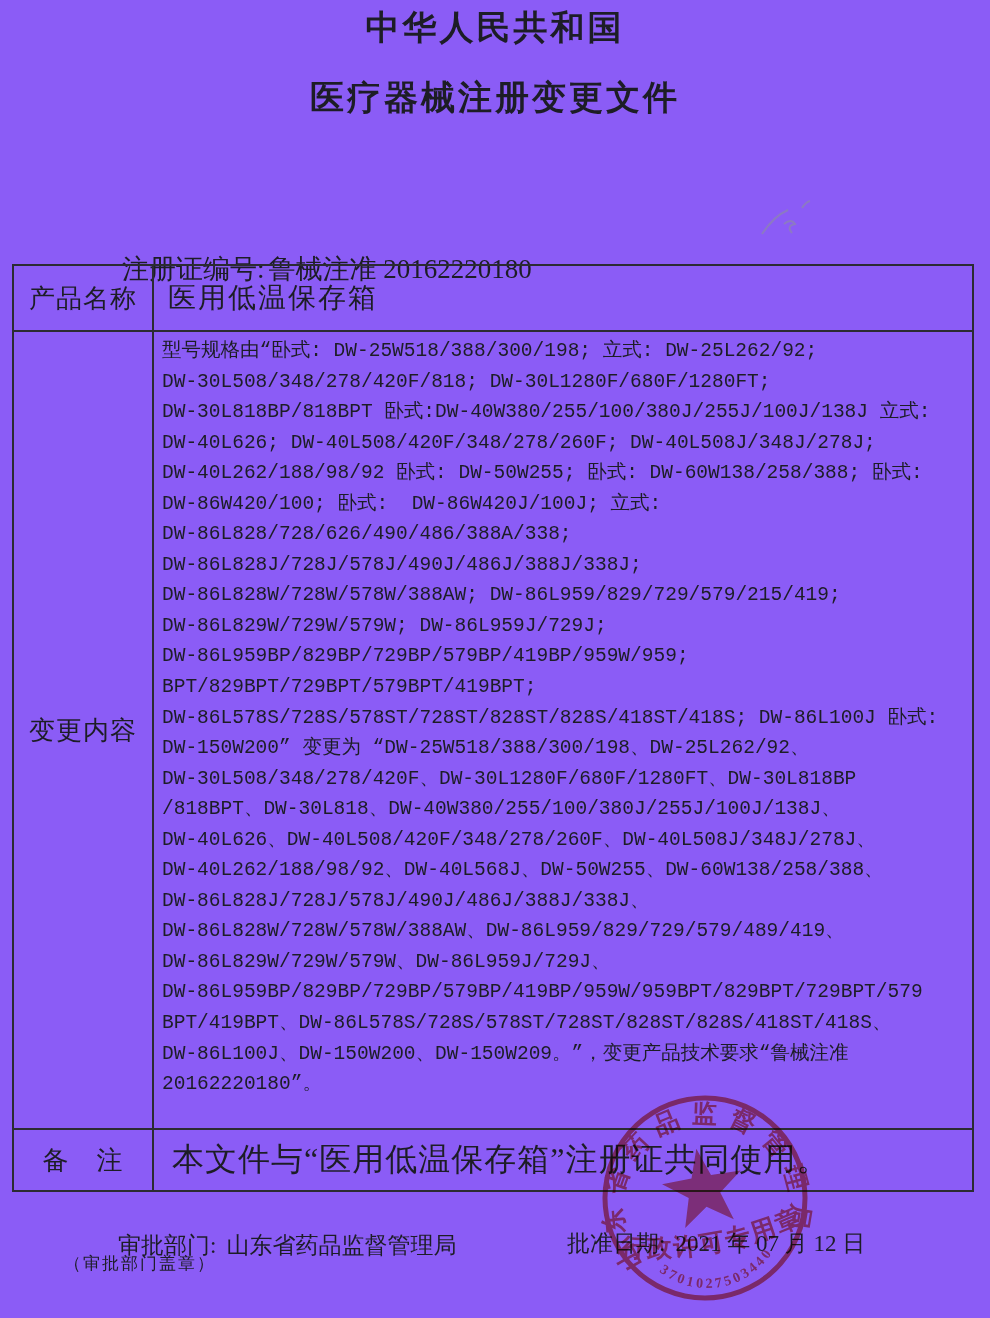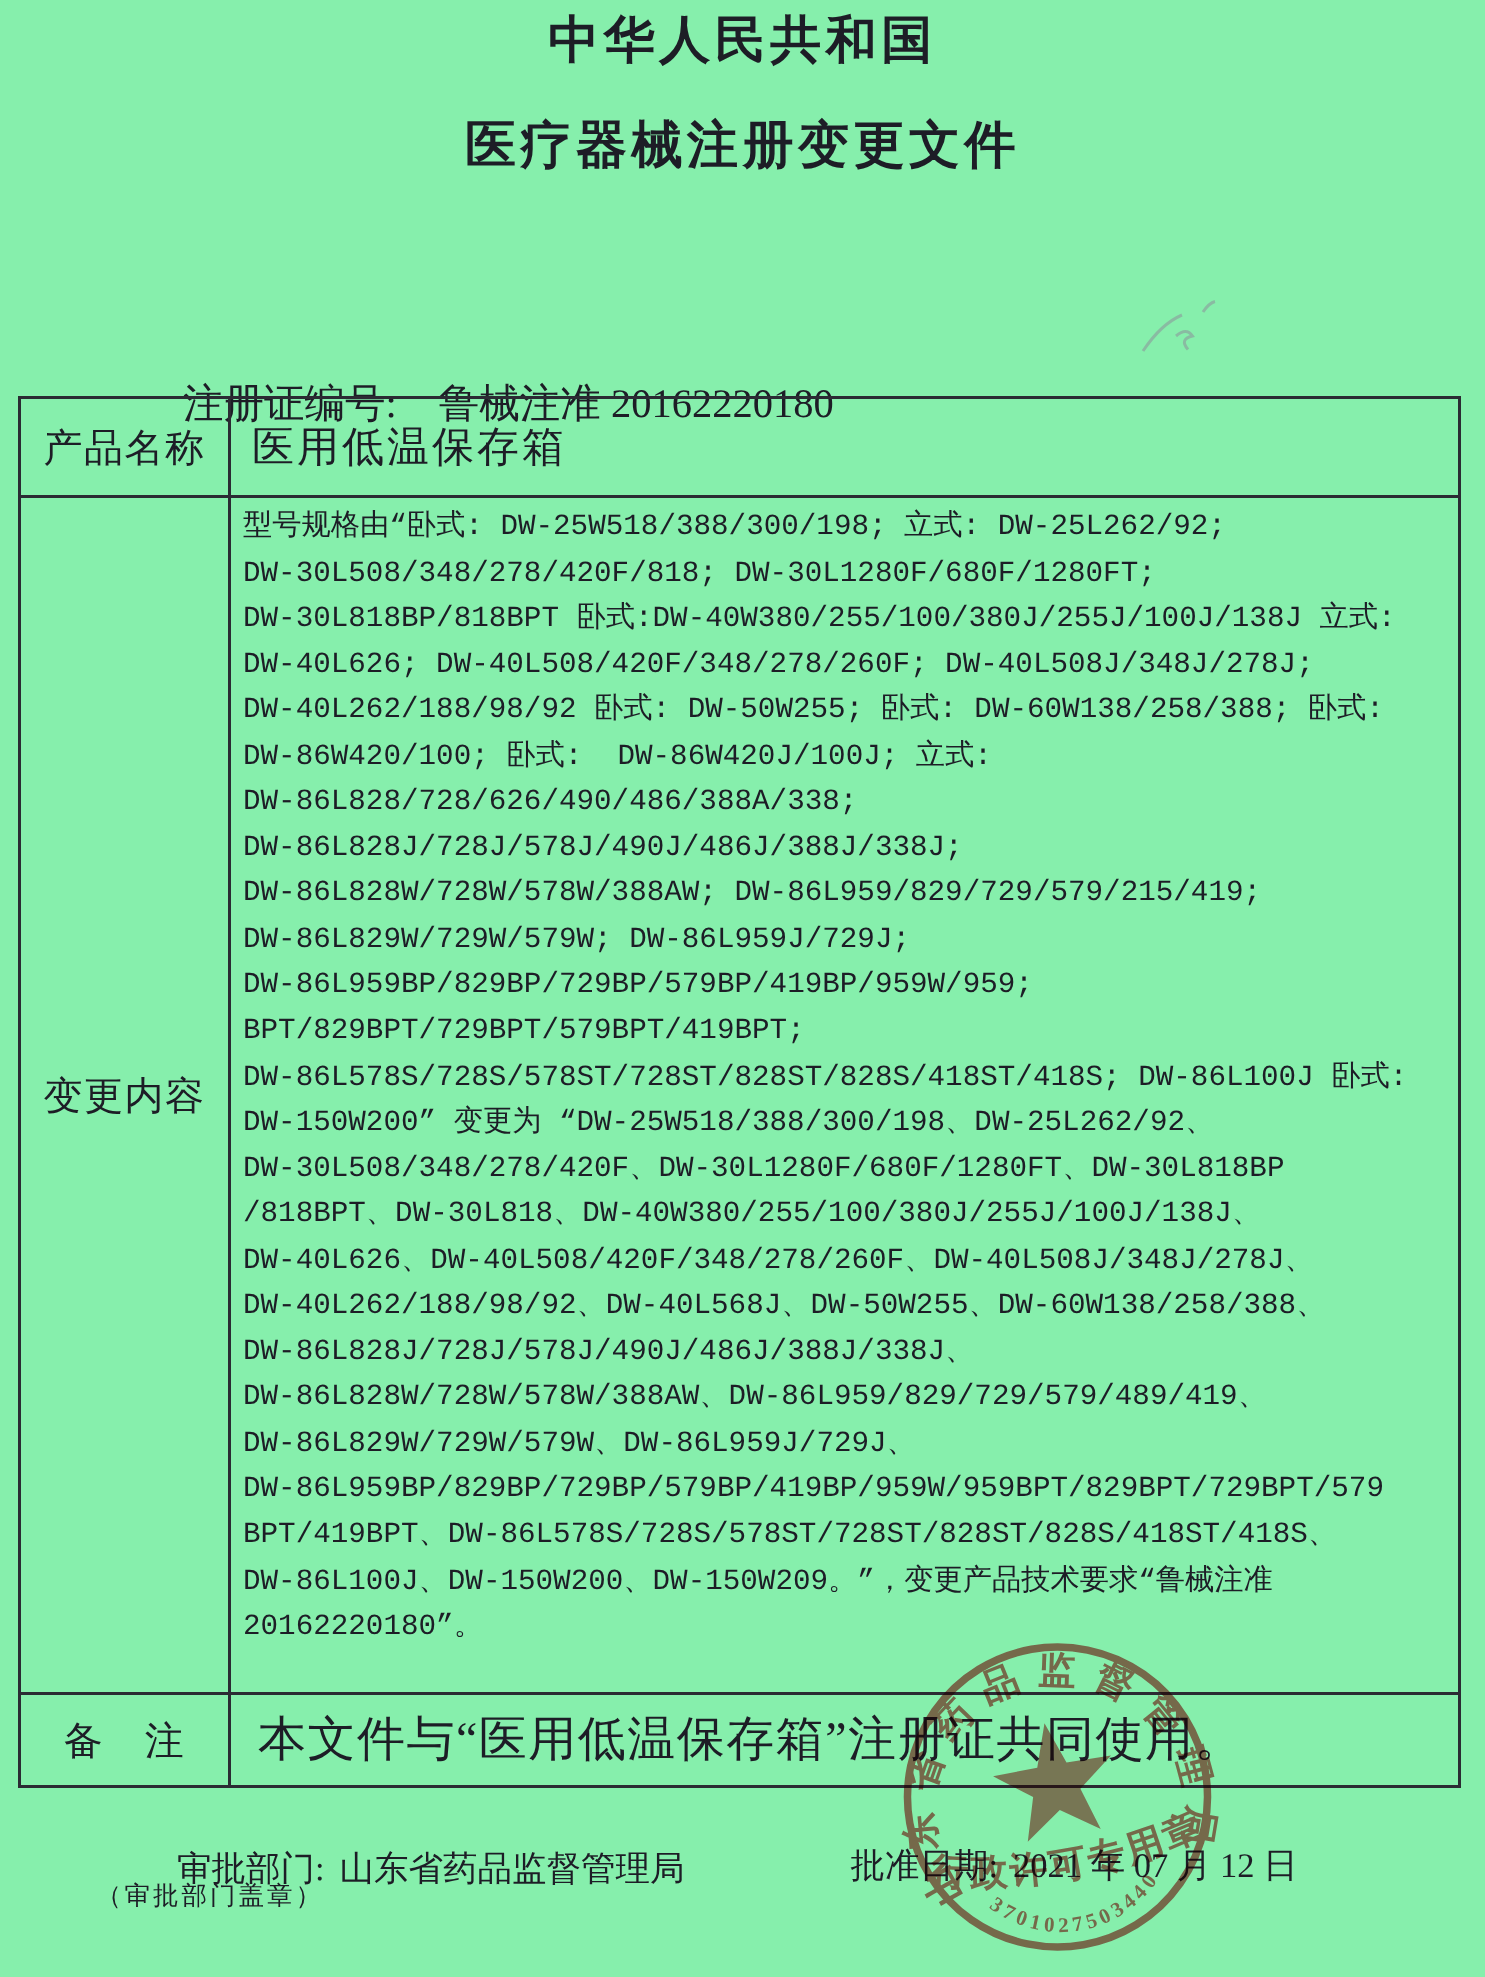--- a/index.html
+++ b/index.html
@@ -1,36 +1,36 @@
 <!DOCTYPE html>
 <html><head>
 <meta charset="utf-8">
 <style>
   html,body{margin:0;padding:0;background:#e8e8e6;}
   .page{
     position:relative;
     width:990px;height:1318px;
     margin:0 auto;
-    background:#86efac;
+    background:#8b5cf6;
     overflow:hidden;
     font-family:"Liberation Serif","DejaVu Serif",serif;
     color:#1d1d26;
   }
   .title{
     position:absolute;left:0;width:100%;
     text-align:center;font-weight:700;
     font-size:34px;line-height:40px;letter-spacing:3px;
   }
   .title-1{top:8px;}
   .title-2{top:62px;margin-top:16px;}
   .regline{
     position:absolute;left:95px;top:220px;
     font-size:27px;white-space:pre;
   }
-  .regline .lbl{margin-right:28px;}
+  .regline .lbl{margin-right:4px;}
   .doc-table{
     position:absolute;left:12px;top:264px;width:958px;
     display:grid;
     grid-template-columns:140px 1fr;
     grid-template-rows:64px 798px 62px;
     border:2px solid #2b2b33;
     background:transparent;
   }
   .cell{box-sizing:border-box;}
   .lab{

